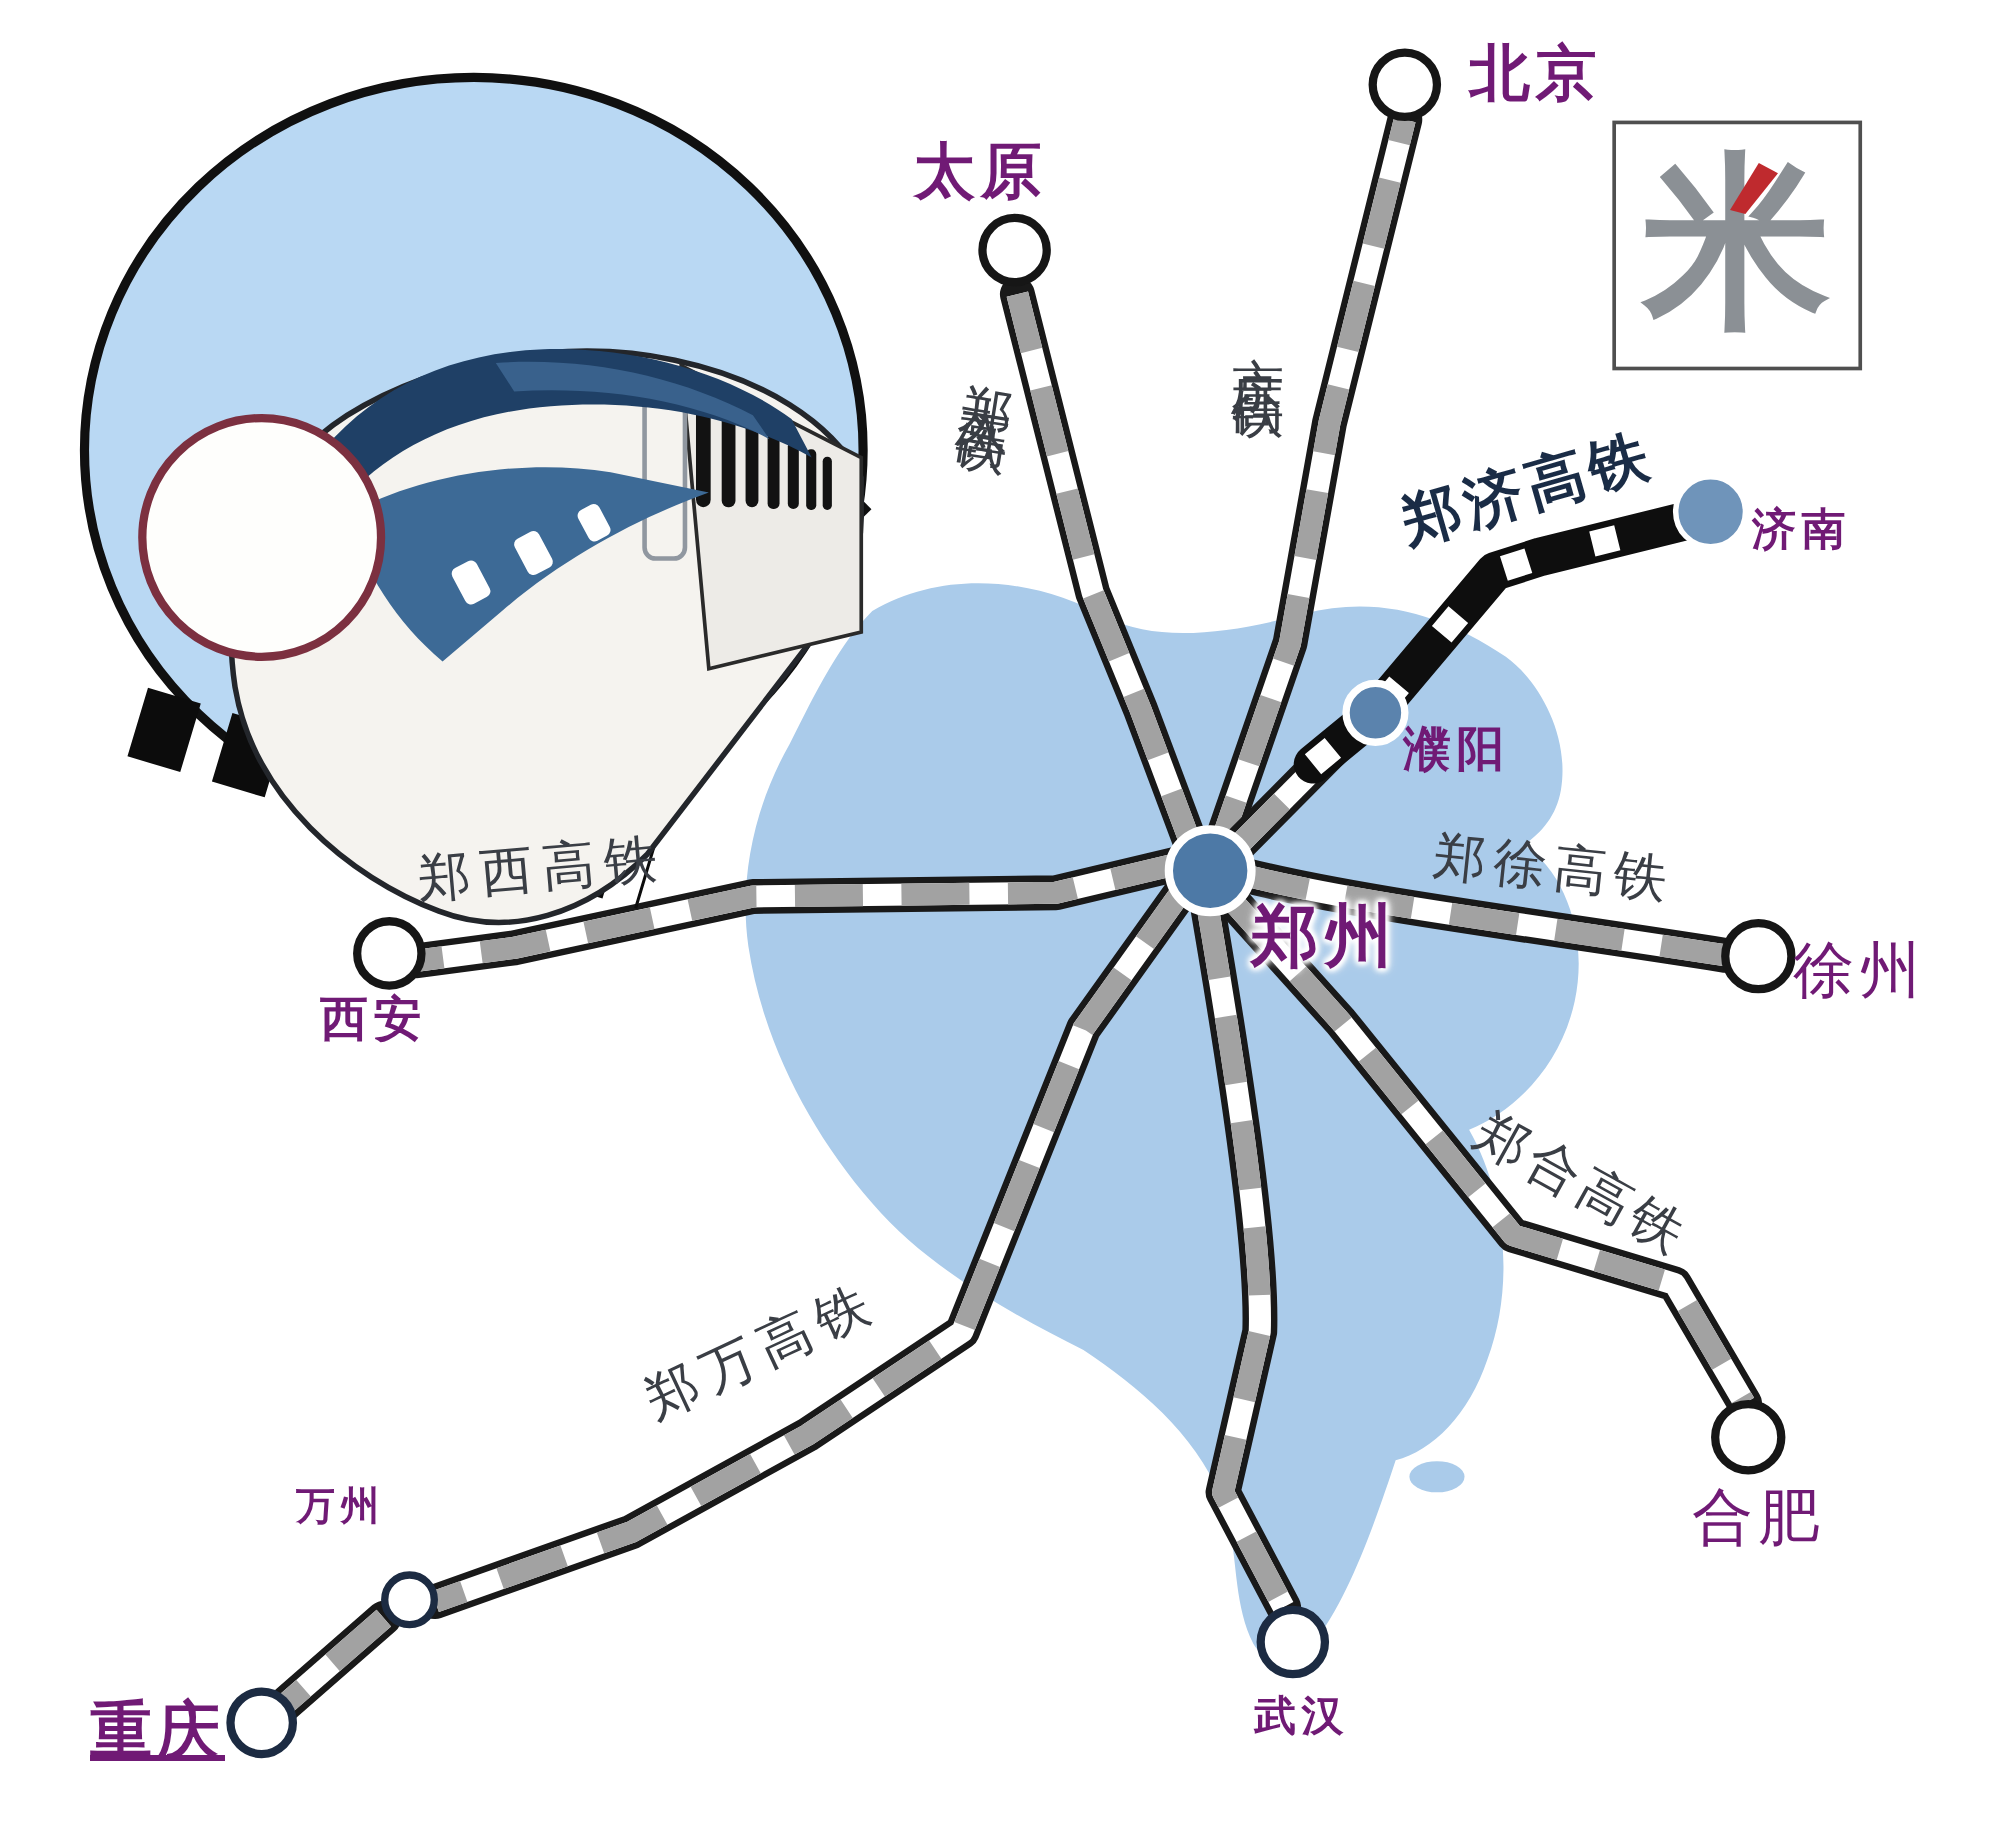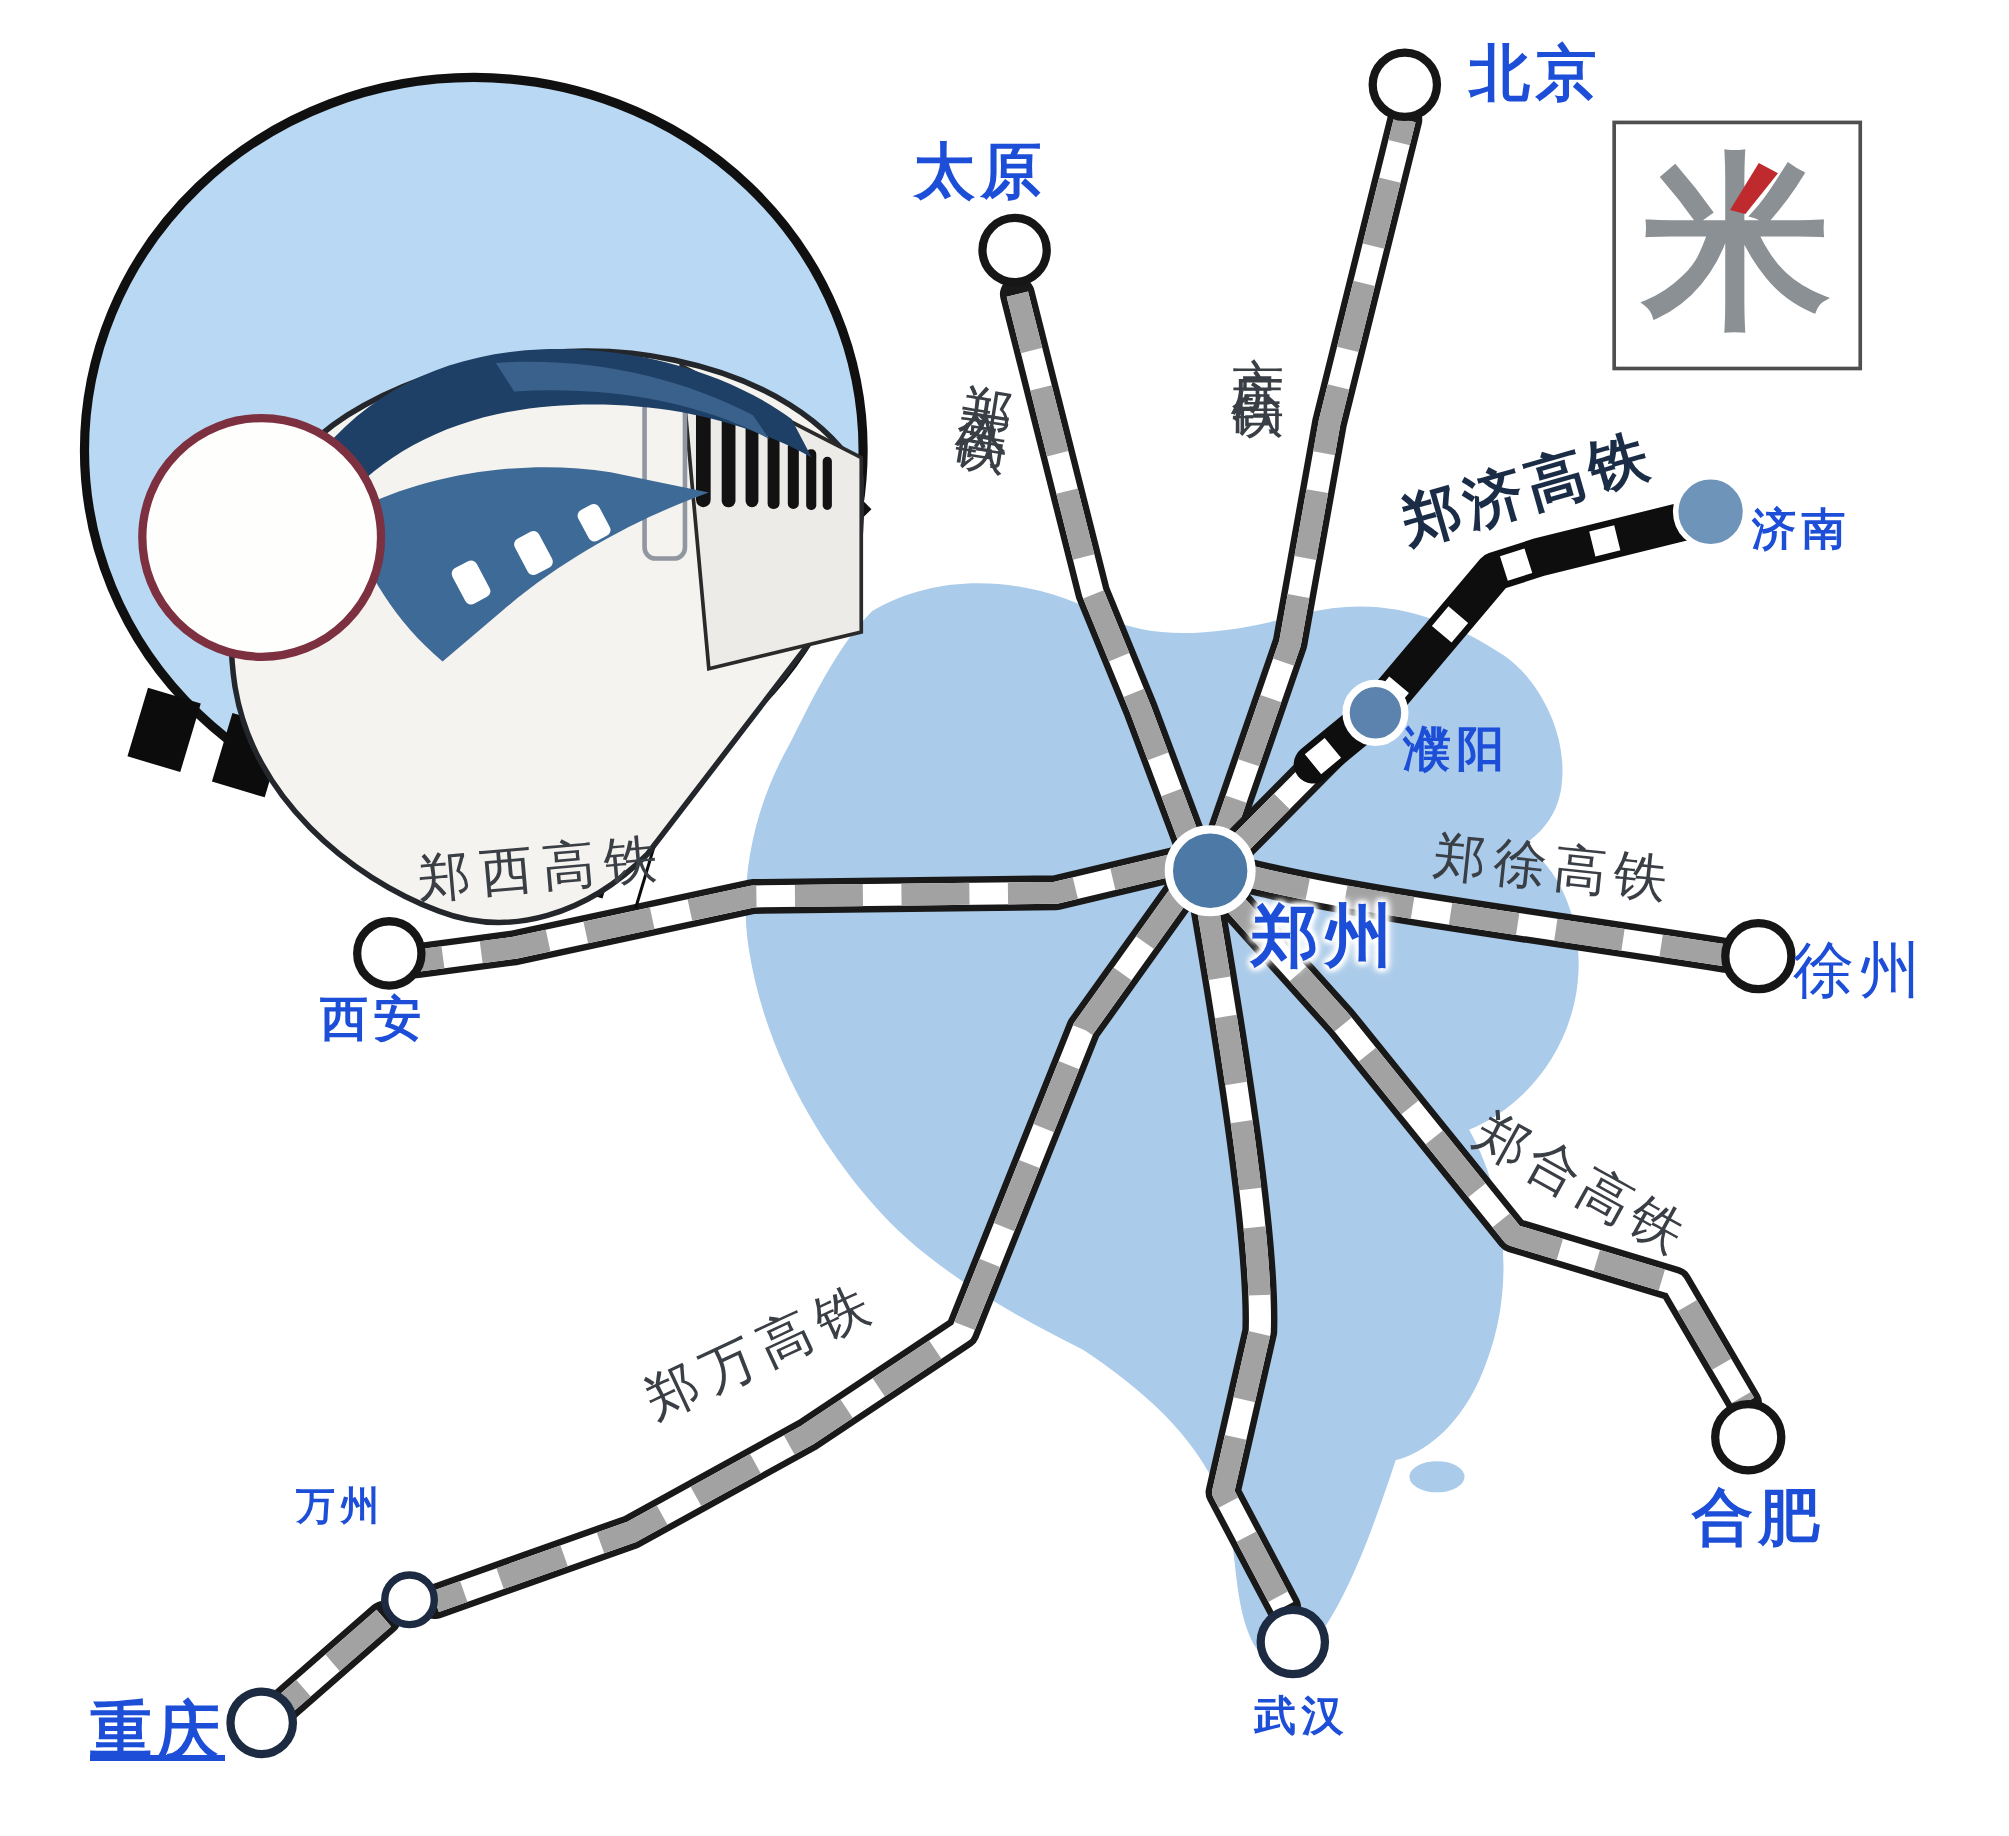--- a/index.html
+++ b/index.html
@@ -9,21 +9,21 @@
   }
   #stage svg{position:absolute;left:0;top:0;}
   
   .rail-edge{fill:none;stroke:#191919;stroke-width:38;stroke-linecap:round;stroke-linejoin:round;}
   .rail-base{fill:none;stroke:#ffffff;stroke-width:24;stroke-linecap:butt;stroke-linejoin:round;}
   .rail-dash{fill:none;stroke:#a2a2a2;stroke-width:24;stroke-linecap:butt;stroke-linejoin:round;stroke-dasharray:74 42;}
   .hl-edge{fill:none;stroke:#0e0e0e;stroke-width:42;stroke-linecap:round;stroke-linejoin:round;}
   .hl-dash{fill:none;stroke:#ffffff;stroke-width:28;stroke-linecap:butt;stroke-linejoin:round;stroke-dasharray:28 72;}
   
   .city-label{
-    position:absolute;color:#1d4ed8;font-weight:600;white-space:nowrap;line-height:1;
+    position:absolute;color:#701a75;font-weight:600;white-space:nowrap;line-height:1;
     letter-spacing:5.5px;
   }
   .city-label.big{font-weight:800;}
   .halo{text-shadow:0 0 9.2px #fff,0 0 9.2px #fff,0 0 13px #fff,1.8px 1.8px 5.5px #fff,-1.8px -1.8px 5.5px #fff,1.8px -1.8px 5.5px #fff,-1.8px 1.8px 5.5px #fff;}
   .line-label{
     position:absolute;color:#3a3e45;font-weight:400;white-space:nowrap;line-height:1;
   }
   .line-label.vertical{writing-mode:vertical-rl;}
   .line-label.strong{color:#1a2c46;font-weight:800;}
   #mi-char{
@@ -170,21 +170,21 @@
     </g>
   </svg>
 
   <div class="city-label" style="left:1469px;top:42px;font-size:61px;">北京</div>
   <div class="city-label" style="left:914px;top:140px;font-size:61px;">太原</div>
   <div class="city-label big" style="left:1752px;top:467px;font-size:44px;margin-top:40px;">济南</div>
   <div class="city-label big" style="left:1403px;top:724px;font-size:48px;">濮阳</div>
   <div class="city-label big halo" style="left:1251px;top:902px;font-size:68px;">郑州</div>
   <div class="city-label" style="left:1793px;top:933px;font-size:61px;font-weight:500;margin-top:6px;">徐州</div>
   <div class="city-label" style="left:320px;top:994px;font-size:48px;">西安</div>
-  <div class="city-label" style="left:1692px;top:1486px;font-size:61px;font-weight:700;">合肥</div>
+  <div class="city-label" style="left:1692px;top:1486px;font-size:61px;font-weight:400;">合肥</div>
   <div class="city-label" style="left:1254px;top:1695px;font-size:42px;">武汉</div>
   <div class="city-label" style="left:296px;top:1486px;font-size:39px;">万州</div>
   <div class="city-label" style="left:90px;top:1699px;font-size:62px;text-decoration:underline;">重庆</div>
 
   <div class="line-label strong" style="left:1403px;top:494px;font-size:59px;letter-spacing:5.5px;transform:rotate(-16deg);transform-origin:left center;">郑济高铁</div>
   <div class="line-label vertical" style="left:1232px;top:314px;font-size:53px;letter-spacing:11px;">京广高铁</div>
   <div class="line-label vertical" style="left:972px;top:344px;font-size:53px;letter-spacing:13px;transform:rotate(9deg);transform-origin:center top;">郑太高铁</div>
   <div class="line-label" style="left:418px;top:852px;font-size:53px;letter-spacing:9.2px;transform:rotate(-5deg);transform-origin:left center;">郑西高铁</div>
   <div class="line-label" style="left:1434px;top:828px;font-size:53px;letter-spacing:7.3px;transform:rotate(6deg);transform-origin:left center;">郑徐高铁</div>
   <div class="line-label" style="left:1480px;top:1100px;font-size:53px;letter-spacing:5.5px;transform:rotate(29deg);transform-origin:left center;">郑合高铁</div>

